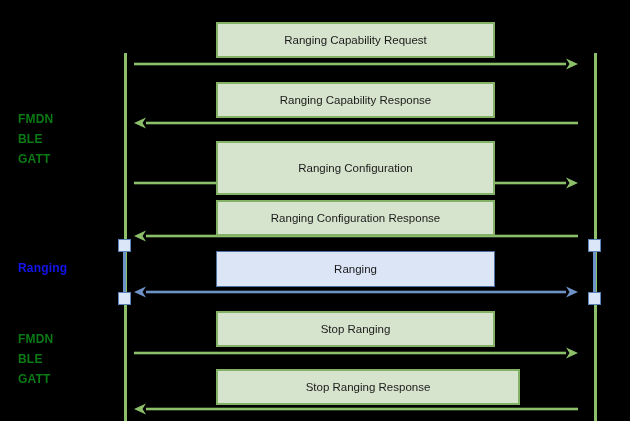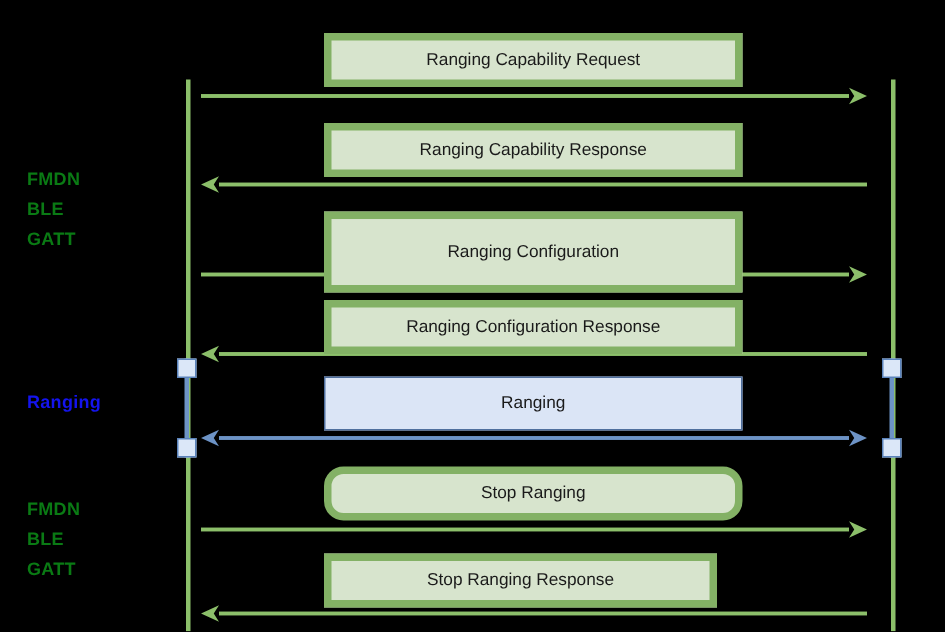--- a/index.html
+++ b/index.html
@@ -41,21 +41,21 @@
     box-sizing: border-box;
     display: flex;
     align-items: center;
     justify-content: center;
     font-size: 11.5px;
     color: #1a1a1a;
     text-align: center;
   }
   .msg-box.green {
     background: #d7e4cd;
-    border: 5px solid #8b5cf6;
+    border: 2px solid #8b5cf6;
   }
   .msg-box.blue {
     background: #dbe5f6;
     border: 1px solid #4f6f9e;
   }
   .msg-label { pointer-events: none; }
 
   
   .arrow {
     position: absolute;
@@ -136,30 +136,30 @@
     </div>
     <div class="msg-box blue" style="left: 216px; top: 251px; width: 279px; height: 36px; background: rgb(219, 229, 246); border-color: rgb(79, 111, 158);">
       <span class="msg-label" style="color: rgb(26, 26, 26);">Ranging</span>
     </div>
     <div class="arrow" style="left: 134px; top: 344px; width: 444px;">
       <svg width="444" height="18" viewBox="0 0 444 18">
         <rect x="0" y="7.7" width="432" height="2.6" fill="#8cbf6a"></rect>
         <path d="M 444 9 L 432 3.5 L 435.5 9 L 432 14.5 Z" fill="#8cbf6a"></path>
       </svg>
     </div>
-    <div class="msg-box green" style="left: 216px; top: 311px; width: 279px; height: 36px; background: rgb(215, 228, 205); border-color: rgb(131, 177, 101); border-radius: 13px;">
+    <div class="msg-box green" style="left: 216px; top: 311px; width: 279px; height: 36px; background: rgb(215, 228, 205); border-color: rgb(131, 177, 101);">
       <span class="msg-label" style="color: rgb(26, 26, 26);">Stop Ranging</span>
     </div>
     <div class="arrow" style="left: 134px; top: 400px; width: 444px;">
       <svg width="444" height="18" viewBox="0 0 444 18">
         <rect x="12" y="7.7" width="432" height="2.6" fill="#8cbf6a"></rect>
         <path d="M 0 9 L 12 3.5 L 8.5 9 L 12 14.5 Z" fill="#8cbf6a"></path>
       </svg>
     </div>
-    <div class="msg-box green" style="left: 216px; top: 369px; width: 262px; height: 36px; background: rgb(215, 228, 205); border-color: rgb(131, 177, 101);">
+    <div class="msg-box green" style="left: 216px; top: 369px; width: 304px; height: 36px; background: rgb(215, 228, 205); border-color: rgb(131, 177, 101);">
       <span class="msg-label" style="color: rgb(26, 26, 26);">Stop Ranging Response</span>
     </div>
     <div class="activation-bar" style="left: 123px; top: 239px; height: 66px; background: rgb(109, 147, 198);"></div>
     <div class="activation" style="left: 118px; top: 239px; background: rgb(219, 231, 248); border-color: rgb(91, 131, 187);"></div>
     <div class="activation" style="left: 118px; top: 292px; background: rgb(219, 231, 248); border-color: rgb(91, 131, 187);"></div>
     <div class="activation-bar" style="left: 593px; top: 239px; height: 66px; background: rgb(109, 147, 198);"></div>
     <div class="activation" style="left: 588px; top: 239px; background: rgb(219, 231, 248); border-color: rgb(91, 131, 187);"></div>
     <div class="activation" style="left: 588px; top: 292px; background: rgb(219, 231, 248); border-color: rgb(91, 131, 187);"></div>
   </div>
 

